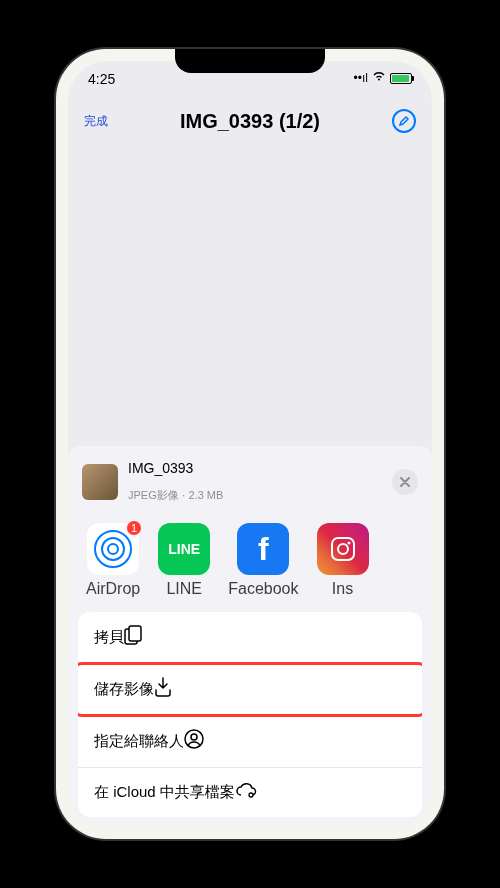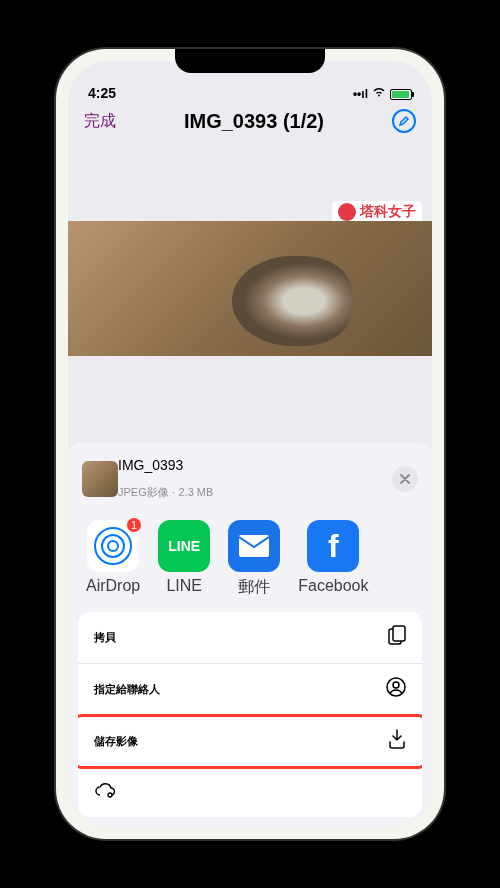--- a/index.html
+++ b/index.html
@@ -36,25 +36,25 @@
       transform: translateX(-50%);
       width: 150px;
       height: 24px;
       background: #000;
       border-radius: 0 0 16px 16px;
       z-index: 100;
     }
     .status-bar {
       display: flex;
       justify-content: space-between;
-      align-items: flex-end;
+      align-items: flex-start;
       padding: 10px 20px 0;
       height: 40px;
       font-size: 14px;
-      font-weight: 700;
+      font-weight: 400;
     }
     .status-right { display: flex; gap: 4px; align-items: center; margin-left: 12px; }
     .signal-icon, .wifi-icon { font-size: 12px; }
     .battery-icon {
       width: 22px; height: 11px;
       border: 1px solid #000;
       border-radius: 2px;
       position: relative;
       display: flex;
       align-items: center;
@@ -72,21 +72,21 @@
       background: #34c759;
       margin-left: 1px;
       border-radius: 1px;
     }
     .nav-bar {
       display: flex;
       justify-content: space-between;
       align-items: center;
       padding: 8px 16px;
     }
-    .nav-done { color: #701a75; font-size: 16px; }
+    .nav-done { color: #1d4ed8; font-size: 12px; }
     .nav-title { font-weight: 600; font-size: 20px; }
     .nav-markup {
       width: 24px; height: 24px;
       border: 2px solid #007aff;
       border-radius: 50%;
       display: flex;
       align-items: center;
       justify-content: center;
       color: #007aff;
       font-size: 12px;
@@ -139,20 +139,21 @@
       left: 0;
       right: 0;
       background: #f2f2f7;
       border-radius: 12px 12px 0 0;
       padding: 14px 0 0;
     }
     .share-header {
       display: flex;
       align-items: center;
       padding: 0 14px 14px;
+      gap: 10px;
     }
     .share-thumb {
       width: 36px; height: 36px;
       background: linear-gradient(135deg, #b89570, #6b5639);
       border-radius: 6px;
     }
     .share-info { flex: 1; }
     .share-name { font-size: 14px; font-weight: 500; }
     .share-meta { font-size: 11px; color: #8e8e93; margin-top: 12px; }
     .share-close {
@@ -207,26 +208,25 @@
     .app-ig { background: linear-gradient(45deg, #f09433, #e6683c, #dc2743, #cc2366, #bc1888); }
     .app-label { font-size: 16px; color: #3c3c43; }
     .action-list {
       background: #fff;
       margin: 0 10px 10px;
       border-radius: 12px;
       overflow: hidden;
     }
     .action-item {
       display: flex;
-      justify-content: space-between;
+      justify-content: flex-start;
       align-items: center;
       padding: 13px 16px;
       border-bottom: 0.5px solid #e5e5ea;
-      font-size: 11px;
-      font-weight: bold;
+      font-size: 15px;
     }
     .action-item:last-child { border-bottom: none; }
     .action-icon { color: #000; font-size: 18px; }
     .highlight-box {
       position: absolute;
       border: 3px solid #ff3b30;
       border-radius: 10px;
       pointer-events: none;
     }
     .airdrop-circle {
@@ -275,29 +275,20 @@
     <div class="nav-bar">
       <span class="nav-done">完成</span>
       <span class="nav-title">IMG_0393 (1/2)</span>
       <div class="nav-markup">
         <svg width="12" height="12" viewBox="0 0 12 12">
             <path d="M2 10l1-3 5-5 2 2-5 5-3 1z" fill="none" stroke="#007aff" stroke-width="1.5"></path>
           </svg>
       </div>
     </div>
 
-    <div class="image-area">
-      <div class="watermark">
-        <div class="watermark-icon"></div>
-        <span>塔科女子</span>
-      </div>
-      <div class="cat-image">
-        <div class="cat-shape"></div>
-      </div>
-    </div>
 
     <div class="share-sheet">
       <div class="share-header">
         <div class="share-thumb"></div>
         <div class="share-info">
           <div class="share-name">IMG_0393</div>
           <div class="share-meta">
             <span>JPEG影像</span> · <span>2.3 MB</span>
           </div>
         </div>
@@ -314,64 +305,66 @@
             <div class="airdrop-circle"></div>
             <div class="app-badge">1</div>
           </div>
           <span class="app-label">AirDrop</span>
         </div>
         <div class="share-app">
           <div class="app-icon app-line">LINE</div>
           <span class="app-label">LINE</span>
         </div>
         <div class="share-app">
-          <div class="app-icon app-mail">
-            <svg width="30" height="22" viewBox="0 0 30 22">
-                <rect width="30" height="22" rx="2" fill="#fff"></rect>
-                <path d="M0 2l15 10L30 2" fill="none" stroke="#1a73e8" stroke-width="2"></path>
-              </svg>
-          </div>
-          <span class="app-label">郵件</span>
-        </div>
-        <div class="share-app">
           <div class="app-icon app-fb">f</div>
           <span class="app-label">Facebook</span>
+        </div>
+        <div class="share-app">
+          <div class="app-icon app-ig">
+            <svg width="28" height="28" viewBox="0 0 28 28">
+                <rect x="3" y="3" width="22" height="22" rx="6" fill="none" stroke="#fff" stroke-width="2"></rect>
+                <circle cx="14" cy="14" r="5" fill="none" stroke="#fff" stroke-width="2"></circle>
+                <circle cx="20" cy="8" r="1.5" fill="#fff"></circle>
+              </svg>
+          </div>
+          <span class="app-label">Ins</span>
         </div>
       </div>
 
       <div class="action-list">
         <div class="action-item">
           <span>拷貝</span>
           <span class="action-icon">
             <svg width="18" height="20" viewBox="0 0 18 20">
                 <rect x="1" y="4" width="12" height="15" rx="2" fill="none" stroke="#000" stroke-width="1.5"></rect>
                 <rect x="5" y="1" width="12" height="15" rx="2" fill="#fff" stroke="#000" stroke-width="1.5"></rect>
               </svg>
           </span>
         </div>
+        <div class="action-item" style="position:relative">
+          <span>儲存影像</span>
+          <span class="action-icon">
+            <svg width="18" height="20" viewBox="0 0 18 20">
+                <path d="M9 1v10m0 0l-4-4m4 4l4-4M2 13v4a2 2 0 002 2h10a2 2 0 002-2v-4" fill="none" stroke="#000" stroke-width="1.5" stroke-linecap="round"></path>
+              </svg>
+          </span>
+          <div class="highlight-box" style="top:-2px;left:-6px;right:-6px;bottom:-2px"></div>
+        </div>
         <div class="action-item">
           <span>指定給聯絡人</span>
           <span class="action-icon">
             <svg width="20" height="20" viewBox="0 0 20 20">
                 <circle cx="10" cy="10" r="9" fill="none" stroke="#000" stroke-width="1.5"></circle>
                 <circle cx="10" cy="8" r="3" fill="none" stroke="#000" stroke-width="1.5"></circle>
                 <path d="M4 17c1-3 4-4 6-4s5 1 6 4" fill="none" stroke="#000" stroke-width="1.5"></path>
               </svg>
           </span>
         </div>
-        <div class="action-item" style="position:relative">
-          <span>儲存影像</span>
-          <span class="action-icon">
-            <svg width="18" height="20" viewBox="0 0 18 20">
-                <path d="M9 1v10m0 0l-4-4m4 4l4-4M2 13v4a2 2 0 002 2h10a2 2 0 002-2v-4" fill="none" stroke="#000" stroke-width="1.5" stroke-linecap="round"></path>
-              </svg>
-          </span>
-          <div class="highlight-box" style="top:-2px;left:-6px;right:-6px;bottom:-2px"></div>
-        </div>
         <div class="action-item">
+          <span>在 iCloud 中共享檔案</span>
           <span class="action-icon">
             <svg width="22" height="18" viewBox="0 0 22 18">
                 <path d="M6 14a4 4 0 010-8 6 6 0 0111 1 3.5 3.5 0 010 7" fill="none" stroke="#000" stroke-width="1.5"></path>
                 <circle cx="16" cy="14" r="2" fill="#fff" stroke="#000" stroke-width="1.3"></circle>
               </svg>
           </span>
         </div>
       </div>
     </div>
 

